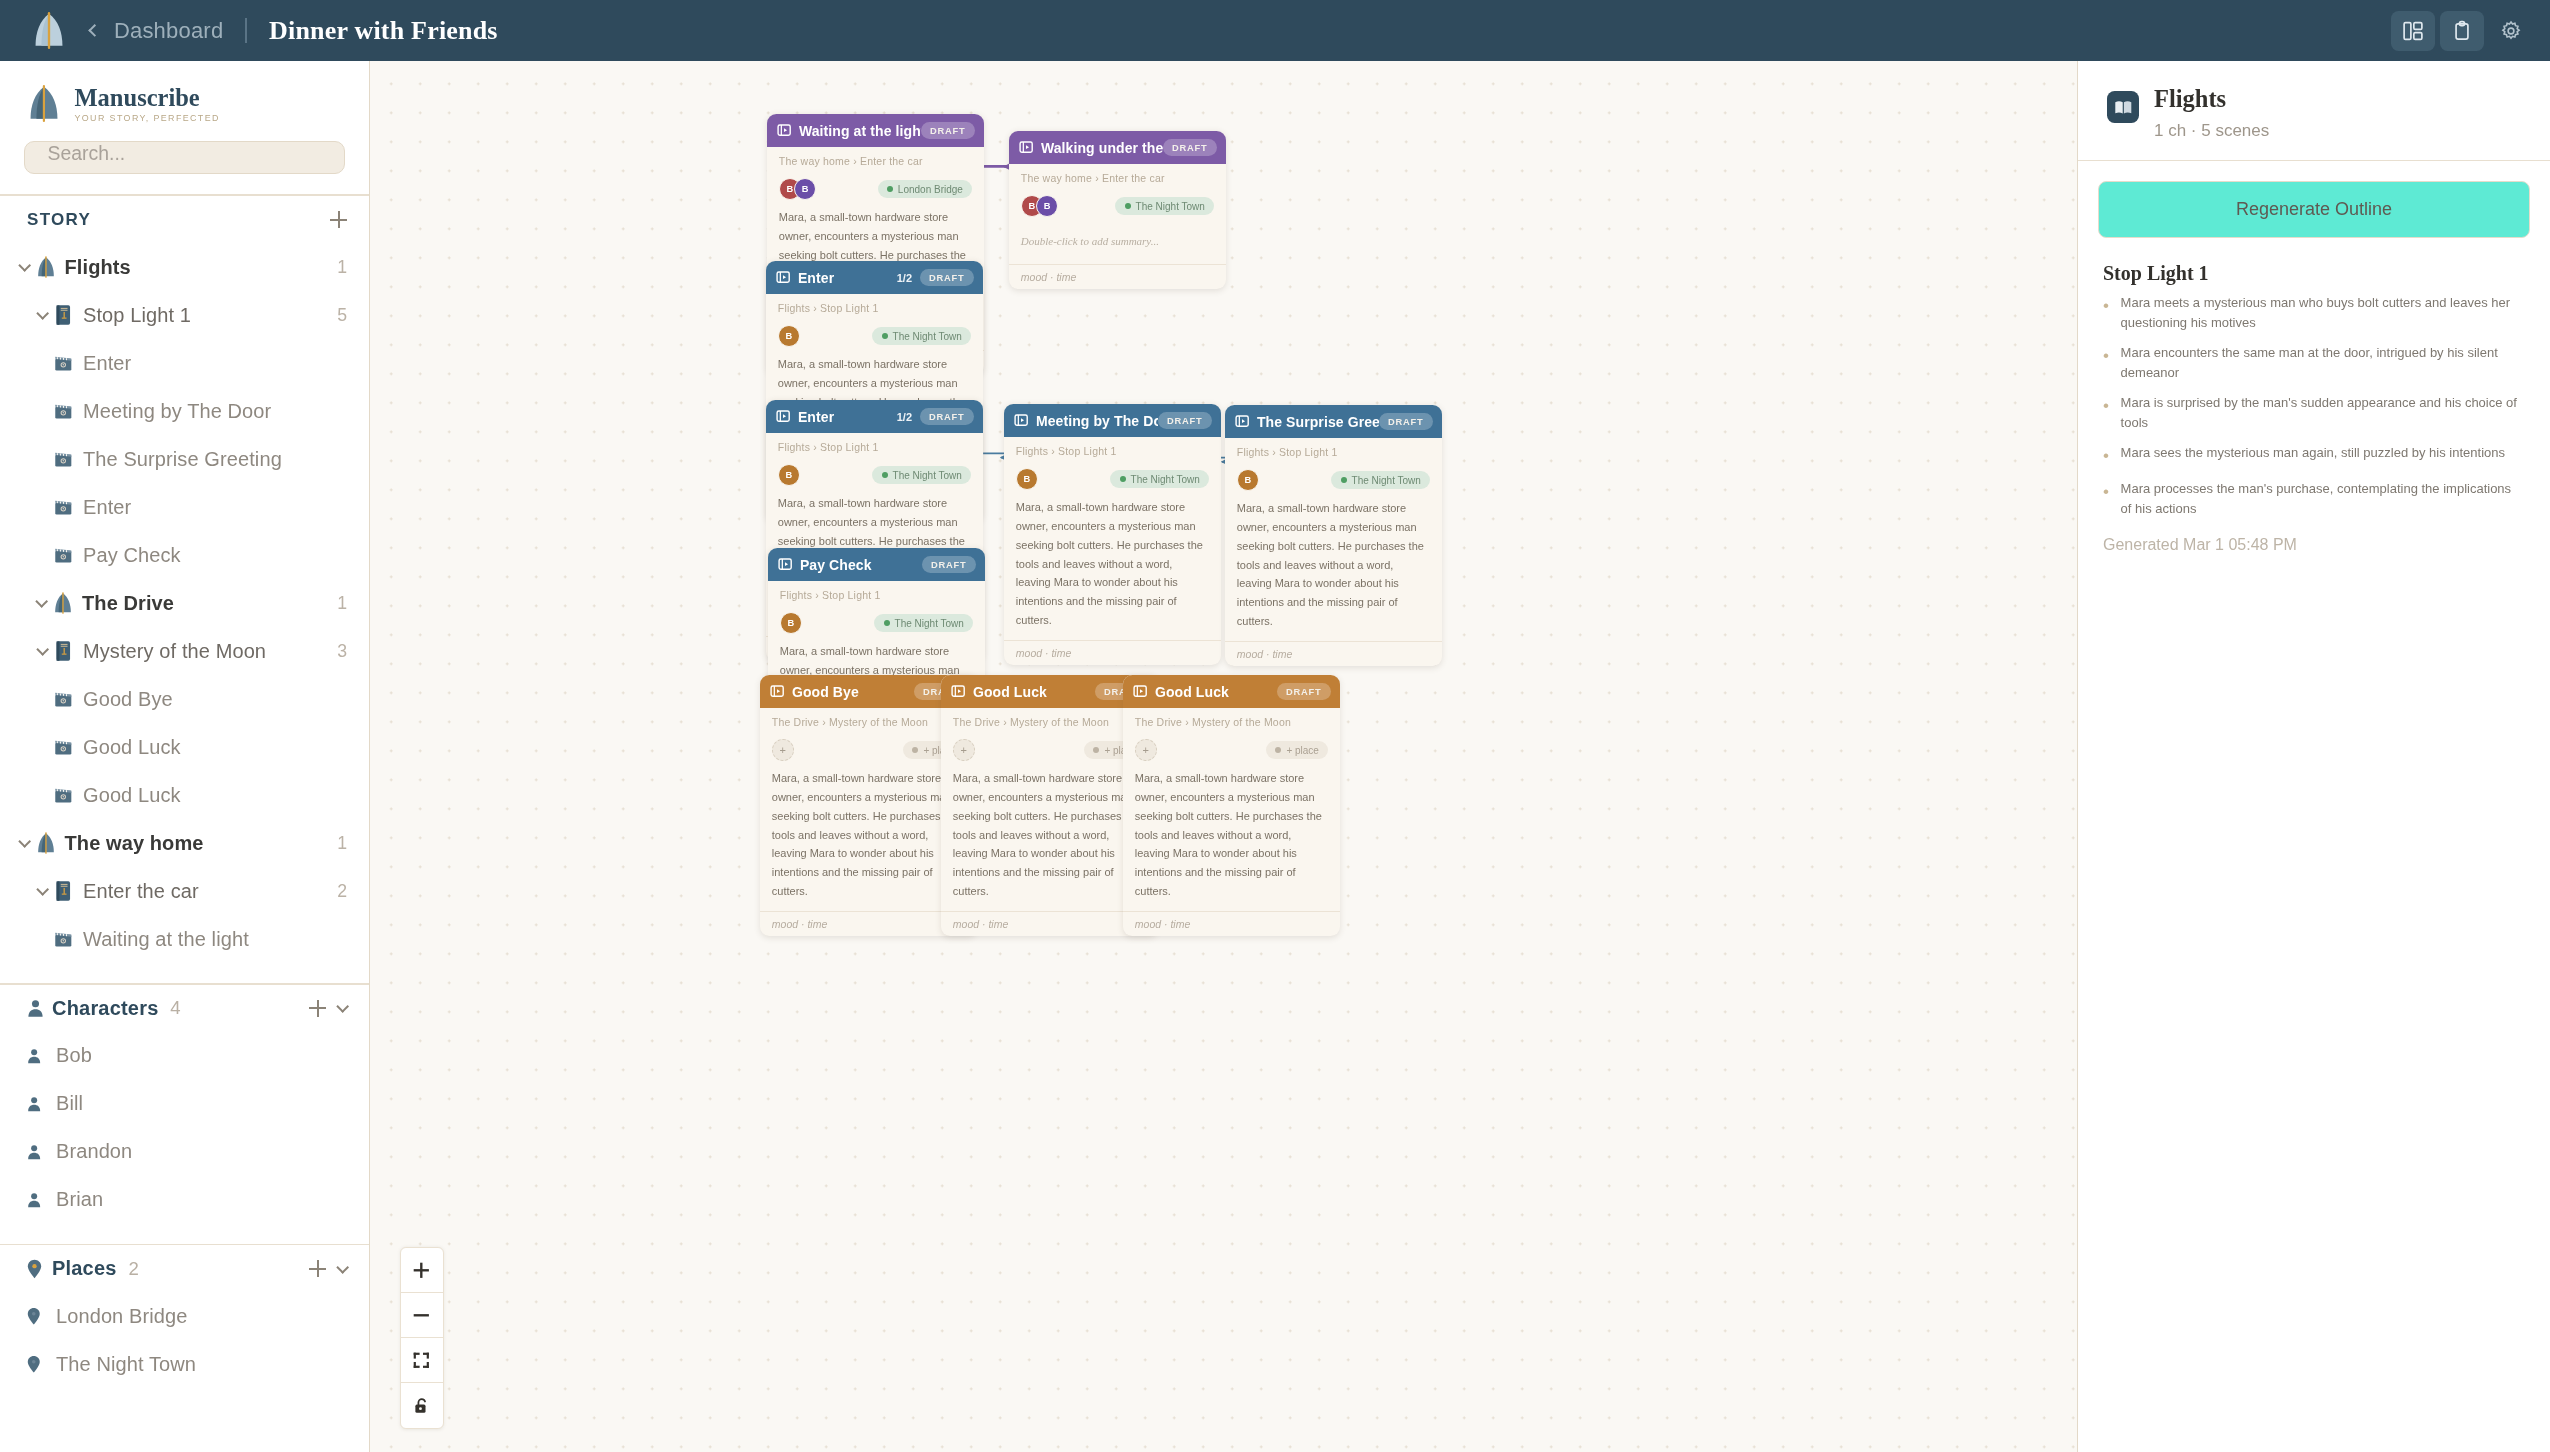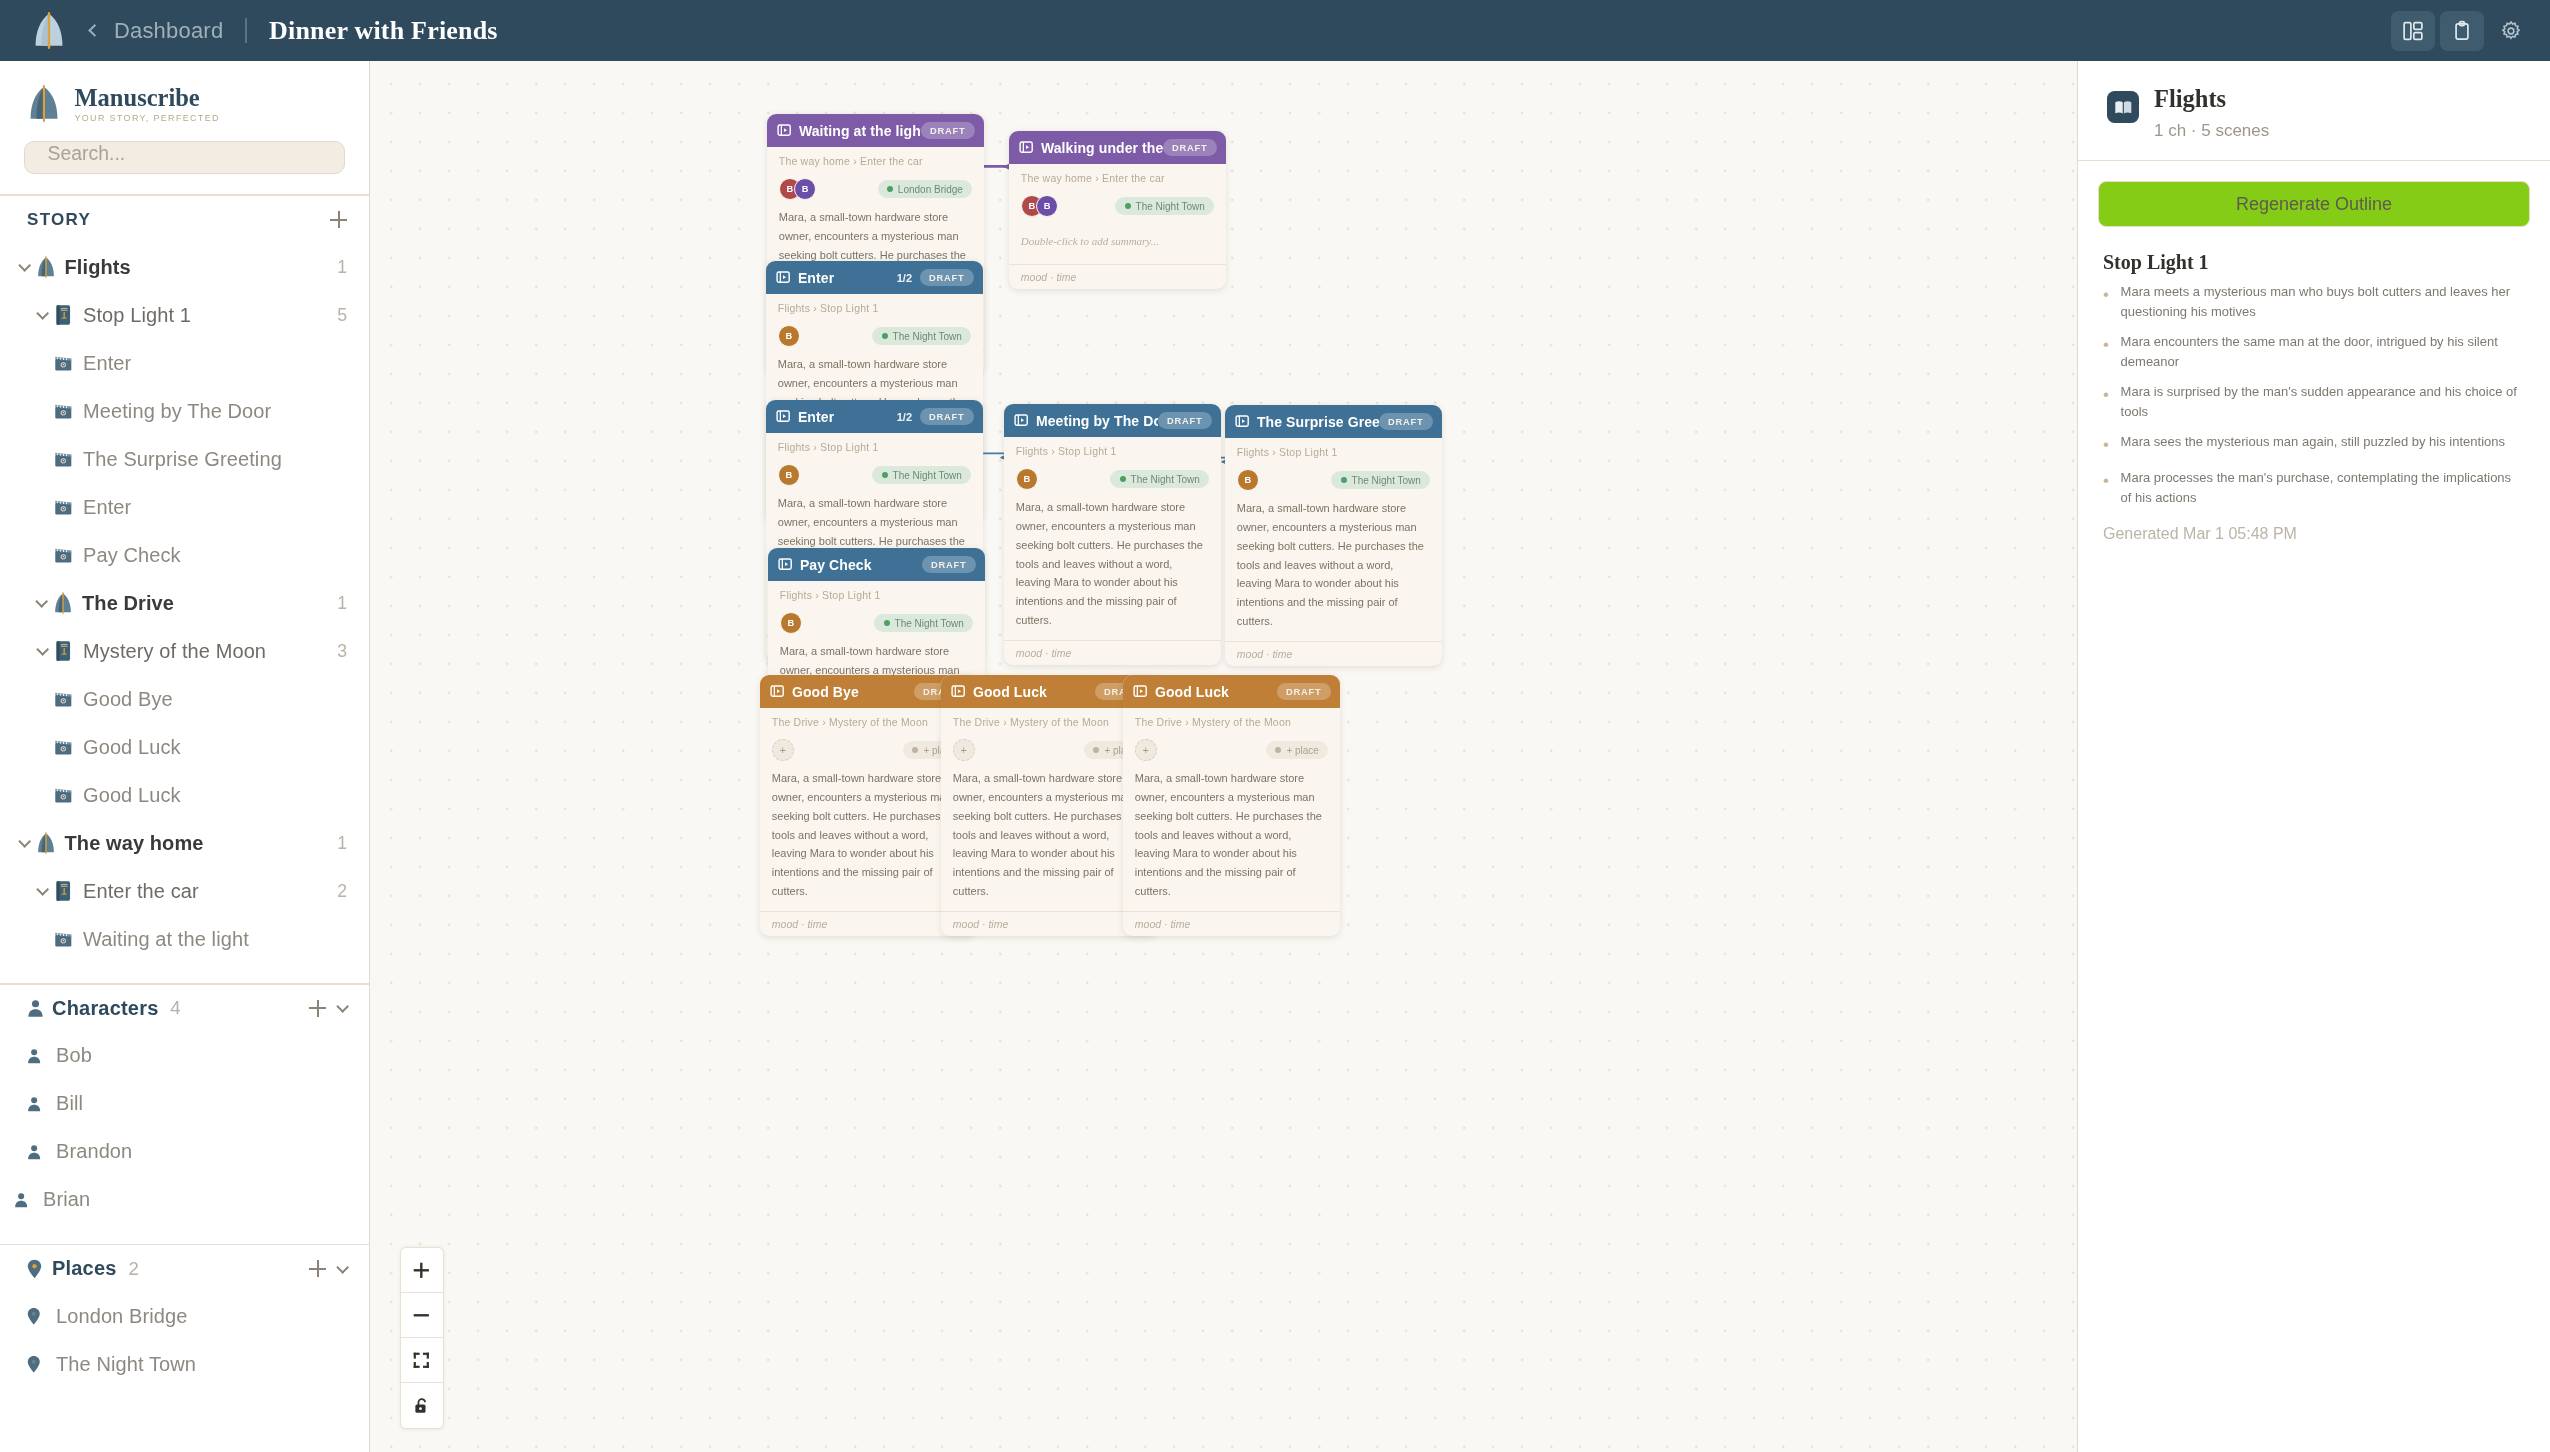--- a/index.html
+++ b/index.html
@@ -224,22 +224,22 @@
     display: flex; align-items: center; padding: 4.2px;
   }
   .rp-tab {
     flex: 1; height: 35px; border-radius: 7.6px;
     display: flex; align-items: center; justify-content: center;
     font-size: 17.7px; color: #938a7e;
   }
   .rp-tab.active { background: #e8dcc9; color: #37342f; font-weight: normal; }
   .rp-divider { height: 1.7px; background: #e8dfd0; margin-top: 18.6px; }
   .rp-regen {
-    margin: 20px 20px 0 20px; height: 46px;
-    background: #84cc16; border: 1.3px solid #e6dccb; border-radius: 8.4px;
+    margin: 20px 20px 0 20px; height: 57px;
+    background: #5eead4; border: 1.3px solid #e6dccb; border-radius: 8.4px;
     display: flex; align-items: center; justify-content: center;
     font-size: 18px; color: #5f5a52;
   }
   .rp-outline { padding: 23.6px 29px 0 25px; }
   .ol-h {
     font-family: "Liberation Serif", serif;
     font-size: 20px; font-weight: bold; color: #33312d; margin-bottom: 8.4px;
   }
   .ol-item {
     display: flex; gap: 10px; margin-bottom: 10px;
@@ -608,21 +608,21 @@
       </div>
       <div class="tree-row" style="padding-left:27px">
         <span class="tree-ico">
           <svg width="14.3" height="16" viewBox="0 0 20 22">
             <circle cx="10" cy="5.6" r="4.2" fill="#4f6d80"></circle>
             <path d="M1.6 21 C1.6 15 5.4 12.2 10 12.2 C14.6 12.2 18.4 15 18.4 21 Z" fill="#4f6d80"></path>
           </svg>
         </span>
         <span class="tlabel">Brandon</span>
       </div>
-      <div class="tree-row" style="padding-left:14px">
+      <div class="tree-row" style="padding-left:27px">
         <span class="tree-ico">
           <svg width="14.3" height="16" viewBox="0 0 20 22">
             <circle cx="10" cy="5.6" r="4.2" fill="#4f6d80"></circle>
             <path d="M1.6 21 C1.6 15 5.4 12.2 10 12.2 C14.6 12.2 18.4 15 18.4 21 Z" fill="#4f6d80"></path>
           </svg>
         </span>
         <span class="tlabel">Brian</span>
       </div>
     </div>
 

